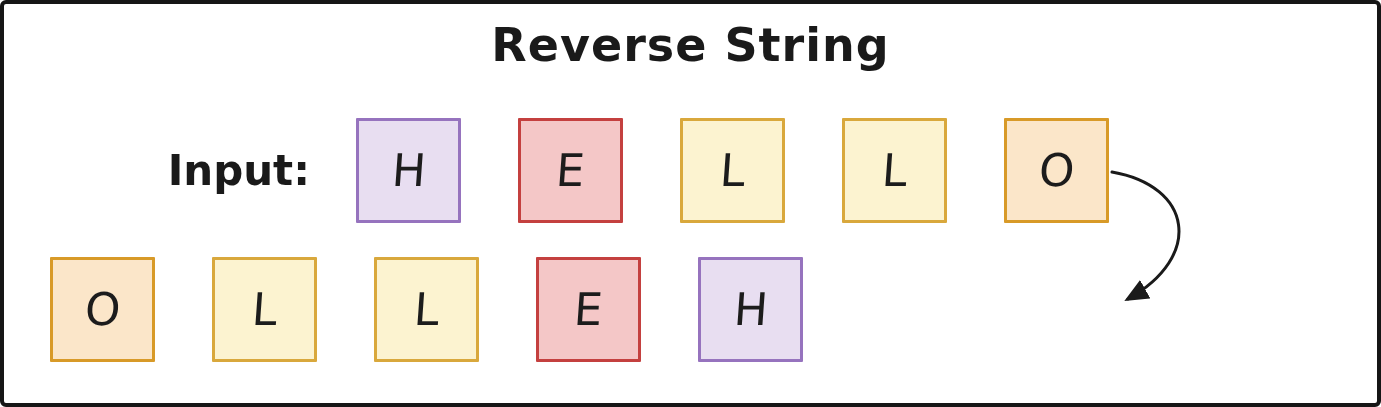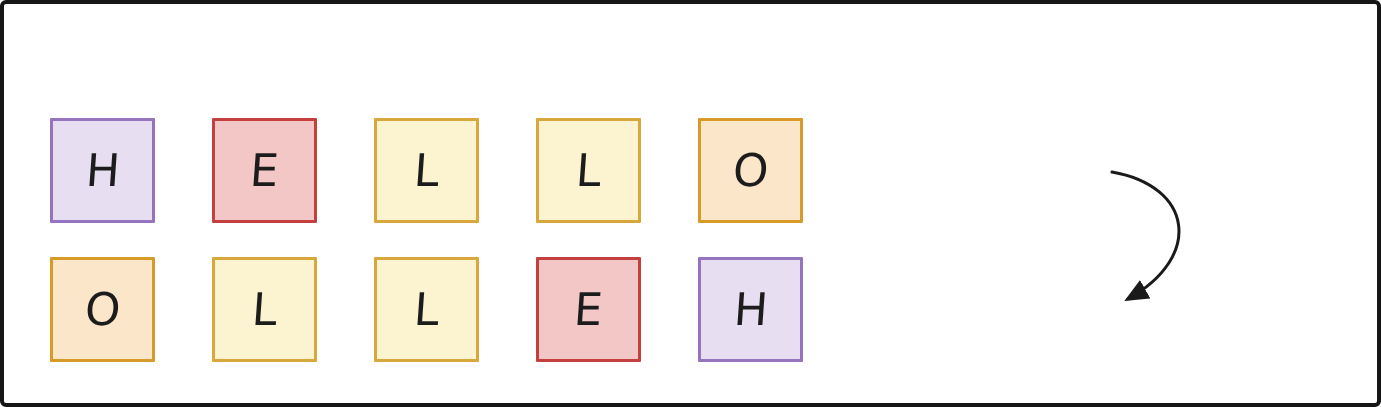--- a/index.html
+++ b/index.html
@@ -78,22 +78,24 @@
     width: 100%;
     height: 100%;
     pointer-events: none;
   }
 </style>
 </head>
 <body>
 
 <div class="frame">
 
+  <div class="diagram-title">Reverse String</div>
 
   <div class="row row-input">
+    <div class="row-label">Input:</div>
     <div class="cells">
       <div class="cell" style="background-color: rgb(232, 222, 241); border-color: rgb(150, 115, 190);">
         <span class="cell-letter">H</span>
       </div>
       <div class="cell" style="background-color: rgb(244, 199, 199); border-color: rgb(196, 64, 63);">
         <span class="cell-letter">E</span>
       </div>
       <div class="cell" style="background-color: rgb(252, 243, 208); border-color: rgb(217, 168, 60);">
         <span class="cell-letter">L</span>
       </div>

